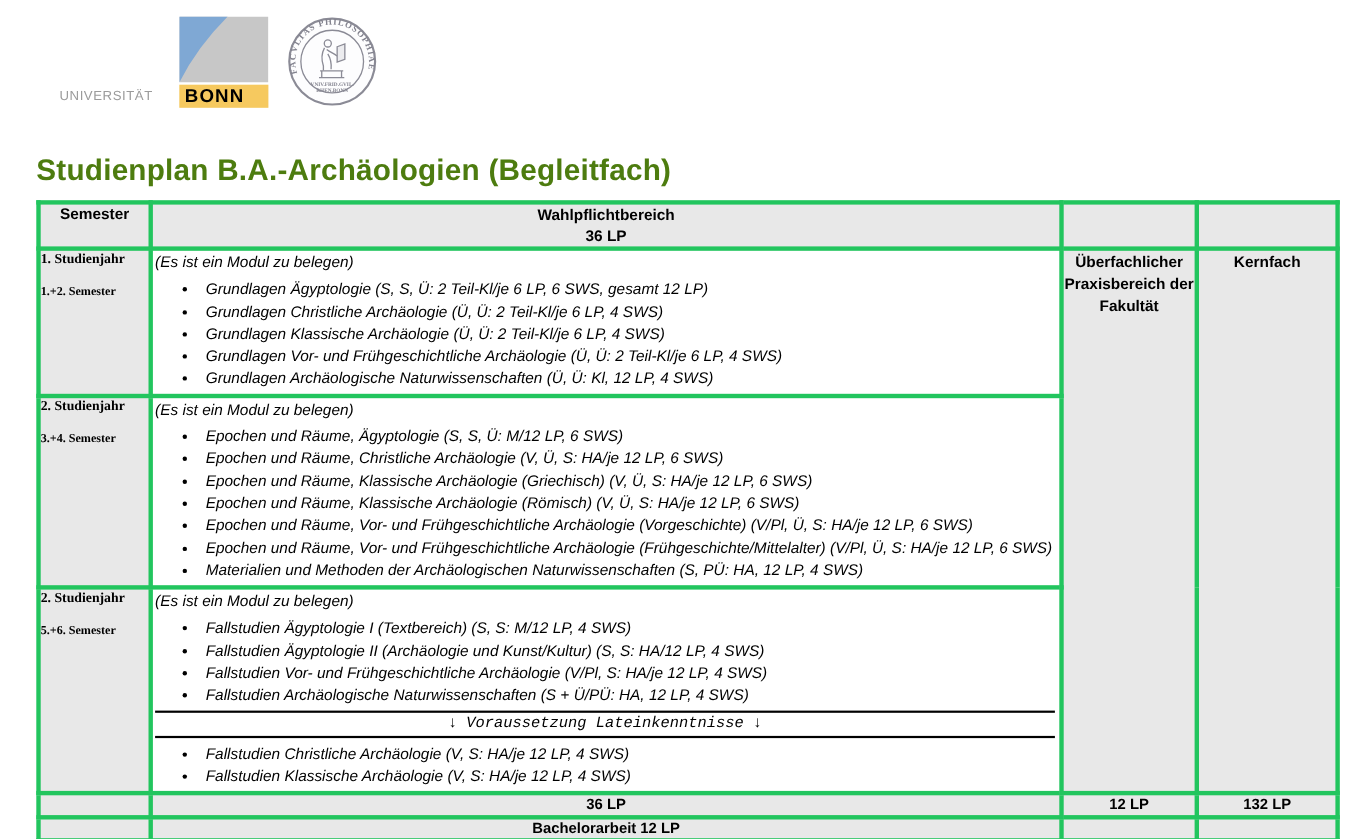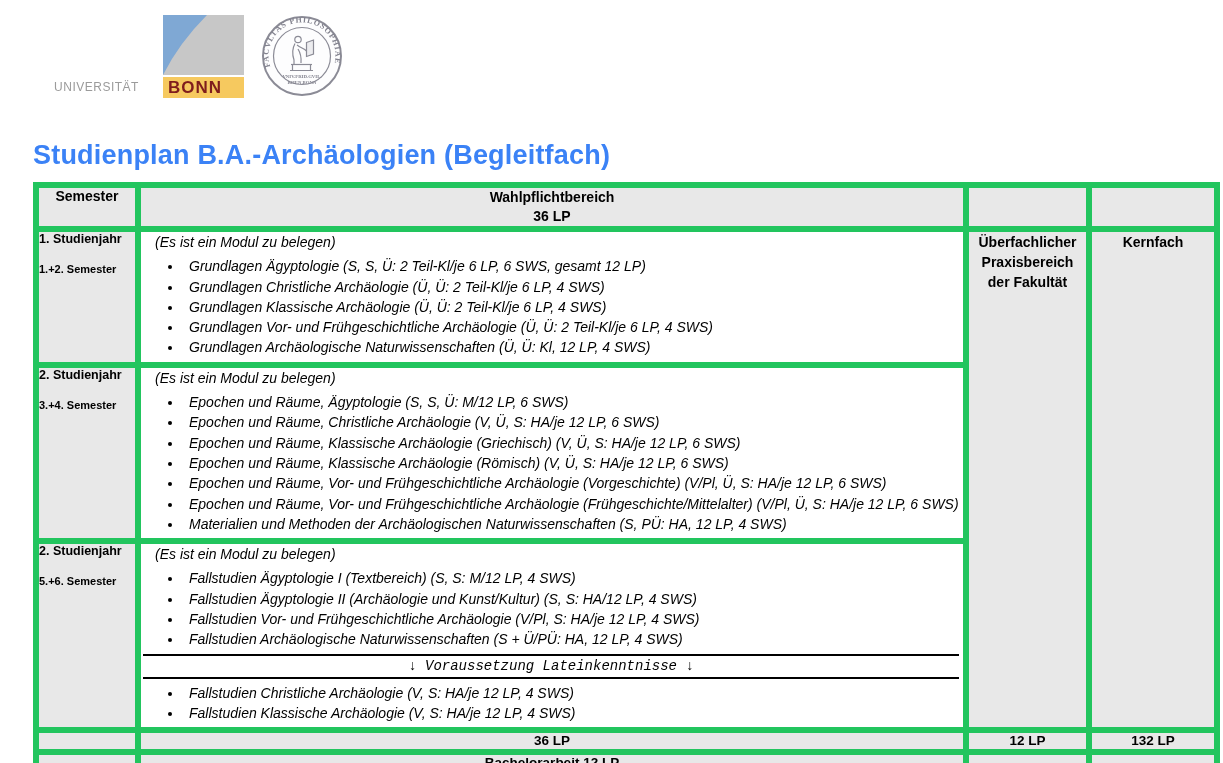--- a/index.html
+++ b/index.html
@@ -15,51 +15,51 @@
 
   
   .logo-square { position: absolute; left: 163px; top: 15px; width: 81px; height: 60px; }
   .uni-text {
     position: absolute; left: 33px; top: 77px; width: 127px; height: 21px;
     font-size: 12px; letter-spacing: 0.5px; color: #9b9b9b;
     text-align: center; line-height: 21px; white-space: nowrap;
   }
   .bonn-box {
     position: absolute; left: 163px; top: 77px; width: 81px; height: 21px;
-    background: #f6c95f; color: #7f1d1d; font-weight: bold;
+    background: #f6c95f; color: #000000; font-weight: bold;
     font-size: 17px; letter-spacing: 1px; line-height: 21px; padding-left: 5px;
   }
   .seal { position: absolute; left: 261px; top: 15px; width: 82px; height: 82px; }
 
   
   .page-title {
     position: absolute; left: 33px; top: 140px; margin: 0;
-    font-size: 27px; font-weight: bold; color: #3b82f6;
+    font-size: 27px; font-weight: bold; color: #4d7c0f;
     letter-spacing: 0.2px; white-space: nowrap;
   }
 
   
   table.plan {
     position: absolute; left: 33px; top: 182px;
     width: 1181px; border-collapse: collapse; table-layout: fixed;
     font-size: 14px;
   }
-  table.plan td { border: 6px solid #22c55e; vertical-align: top; padding: 0; }
+  table.plan td { border: 4px solid #22c55e; vertical-align: top; padding: 0; }
   .gray { background: #e8e8e8; }
   .white { background: #ffffff; }
 
   td.hdr { text-align: center; font-weight: bold; vertical-align: middle; }
   .hdr-line { line-height: 19px; }
 
-  td.sem-cell { padding: 4px 4px 0 5px; }
+  td.sem-cell { padding: 4px 4px 0 5px; font-family: Liberation Serif, serif; }
   .year-label { font-weight: bold; font-size: 12.5px; line-height: 15px; }
   .sem-label  { font-weight: bold; font-size: 11px; line-height: 15px; margin-top: 15px; }
 
   td.content-cell { padding: 1px 8px 0 3px; font-style: italic; }
-  .intro-line { line-height: 20.3px; padding-left: 14px; font-style: italic; }
+  .intro-line { line-height: 20.3px; padding-left: 2px; font-style: italic; }
   ul.modules { margin: 4px; padding: 0 0 0 38px; list-style: disc outside; }
   ul.modules li { line-height: 20.3px; padding-left: 6px; }
 
   .latin-divider {
     margin: 2px 4px 1px 2px;
     border-top: 2px solid #000; border-bottom: 2px solid #000;
     text-align: center; font-style: italic;
     line-height: 19px; padding: 1px 0; font-family: Liberation Mono, monospace;
   }
 

